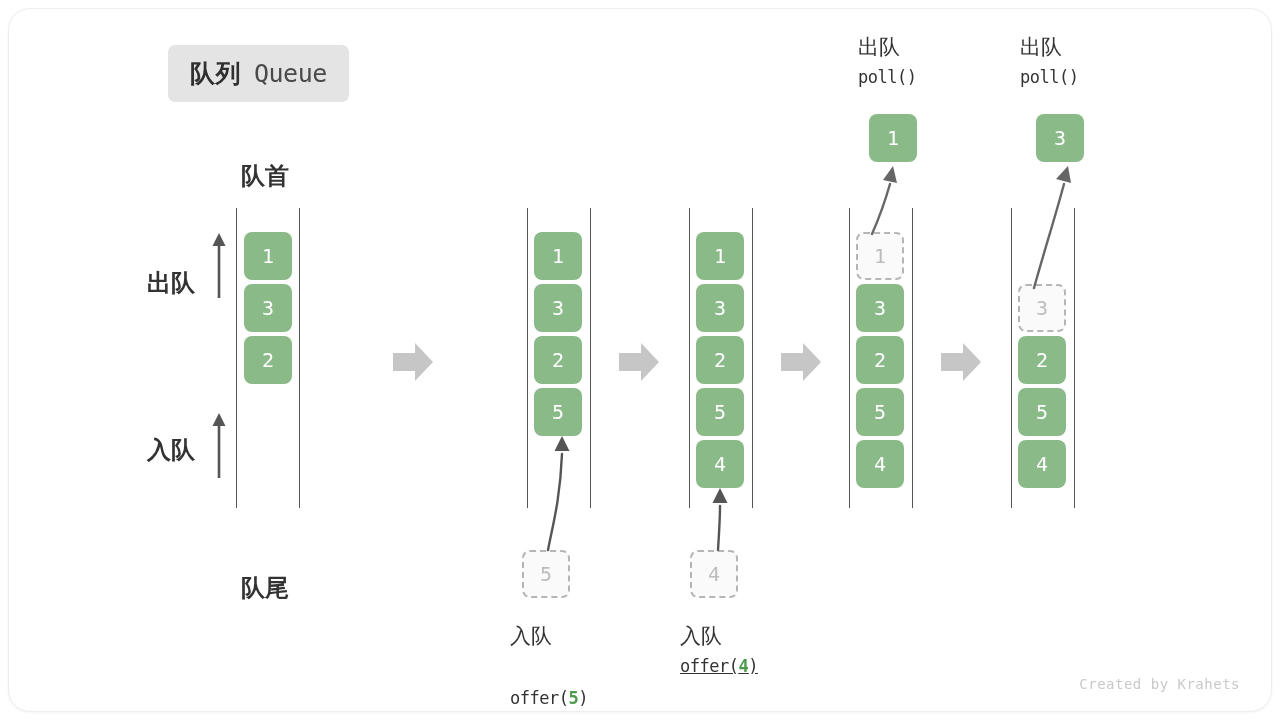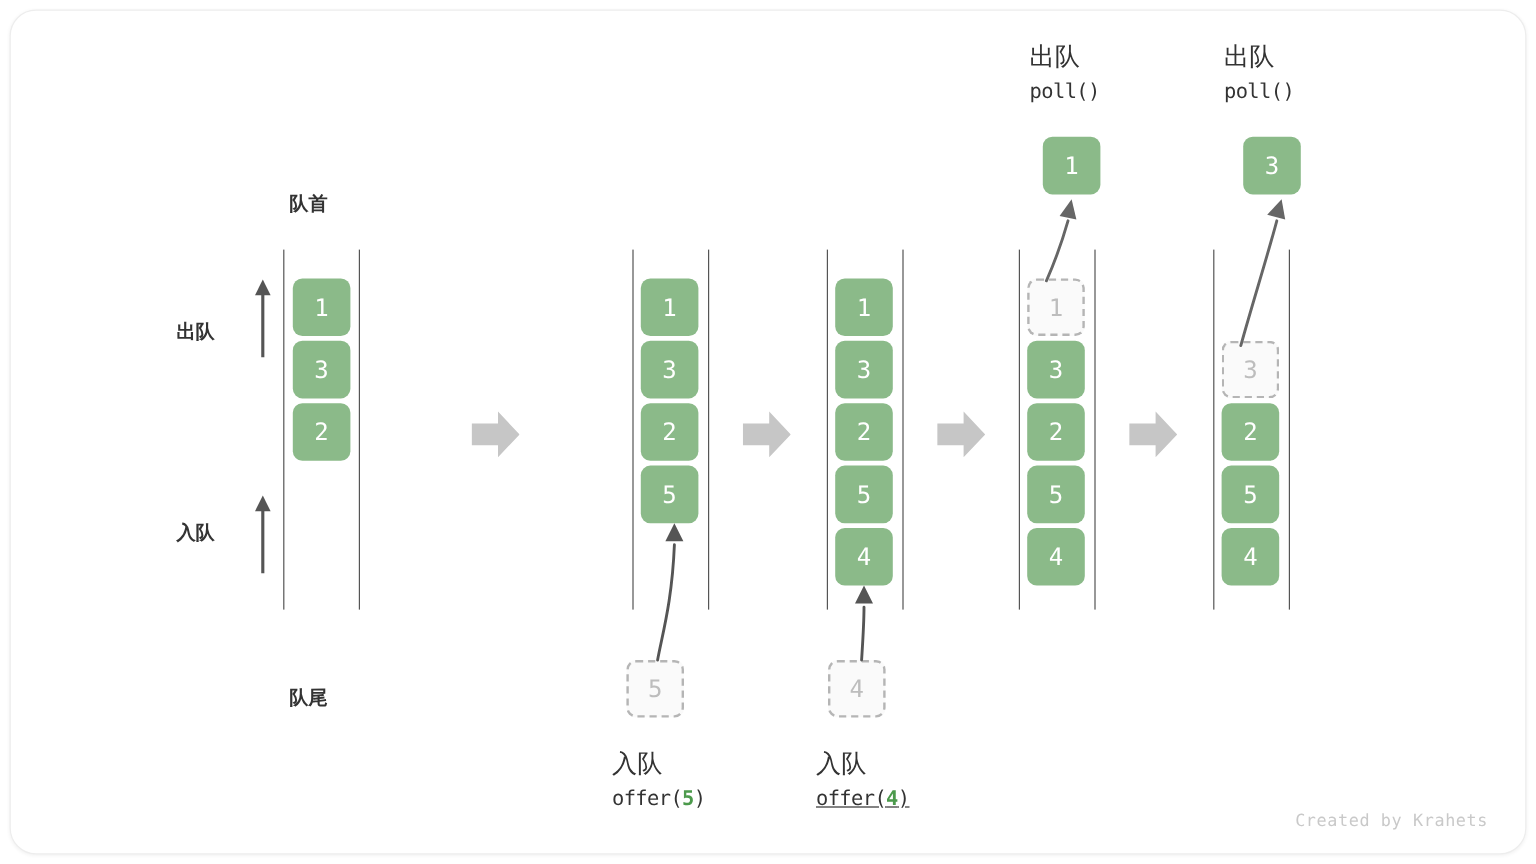--- a/index.html
+++ b/index.html
@@ -53,21 +53,21 @@
     letter-spacing: -0.5px;
   }
 
   
   .lbl {
     position: absolute;
     white-space: nowrap;
     color: #3a3a3a;
   }
   .lbl-bold-cn {
-    font-size: 16px;
+    font-size: 24px;
     font-weight: bold;
     color: #333333;
     font-family: "Liberation Sans", "DejaVu Sans", sans-serif;
   }
   .cap-cn {
     font-size: 21px;
     color: #333333;
     font-family: "Liberation Sans", "DejaVu Sans", sans-serif;
   }
   .cap-mono {
@@ -133,20 +133,24 @@
     font-family: "DejaVu Sans Mono", "Liberation Mono", monospace;
     letter-spacing: 0.5px;
   }
 </style>
 </head>
 <body>
 
 <div id="canvas">
   <div class="card"></div>
 
+  <div class="title-badge">
+    <span class="title-cn">队列</span>
+    <span class="title-en">Queue</span>
+  </div>
 
   <div class="lbl lbl-bold-cn" style="left:241px; top:160px;">队首</div>
   <div class="lbl lbl-bold-cn" style="left:241px; top:572px;">队尾</div>
 
   <div class="lbl lbl-bold-cn" style="left:147px; top:267px;">出队</div>
   <div class="updir" style="left:210px; top:232px;">
     <svg width="18" height="66" viewBox="0 0 18 66">
       <line x1="9" y1="66" x2="9" y2="12" stroke="#555555" stroke-width="2.6"></line>
       <polygon points="9,1 2.5,14 15.5,14" fill="#555555"></polygon>
     </svg>
@@ -184,21 +188,21 @@
   <div class="box solid" style="left:534px; top:388px;">5</div>
 
   <div class="box ghost" style="left:522px; top:550px;">5</div>
   <div class="curve" style="left:536px; top:432px;">
     <svg width="46" height="120" viewBox="0 0 46 120">
       <path d="M 12,118 C 16,96 24,70 26,22" fill="none" stroke="#555555" stroke-width="2.4" stroke-linecap="round"></path>
       <polygon points="26,4 18.5,19 33.5,19" fill="#555555"></polygon>
     </svg>
   </div>
   <div class="lbl cap-cn" style="left:510px; top:622px;">入队</div>
-  <div class="lbl cap-mono" style="left:510px; top:656px;"><span>offer(</span><span class="num">5</span><span>)</span></div>
+  <div class="lbl cap-mono" style="left:510px; top:688px;"><span>offer(</span><span class="num">5</span><span>)</span></div>
 
   <div class="flow-arrow" style="left:619px; top:341px;">
     <svg width="40" height="42" viewBox="0 0 40 42">
       <polygon points="0,12 22,12 22,2 40,21 22,40 22,30 0,30" fill="#c6c6c6"></polygon>
     </svg>
   </div>
 
   <div class="rails" style="left:689px; top:208px; width:64px; height:300px;">
     <div class="rail left"></div>
     <div class="rail right"></div>

